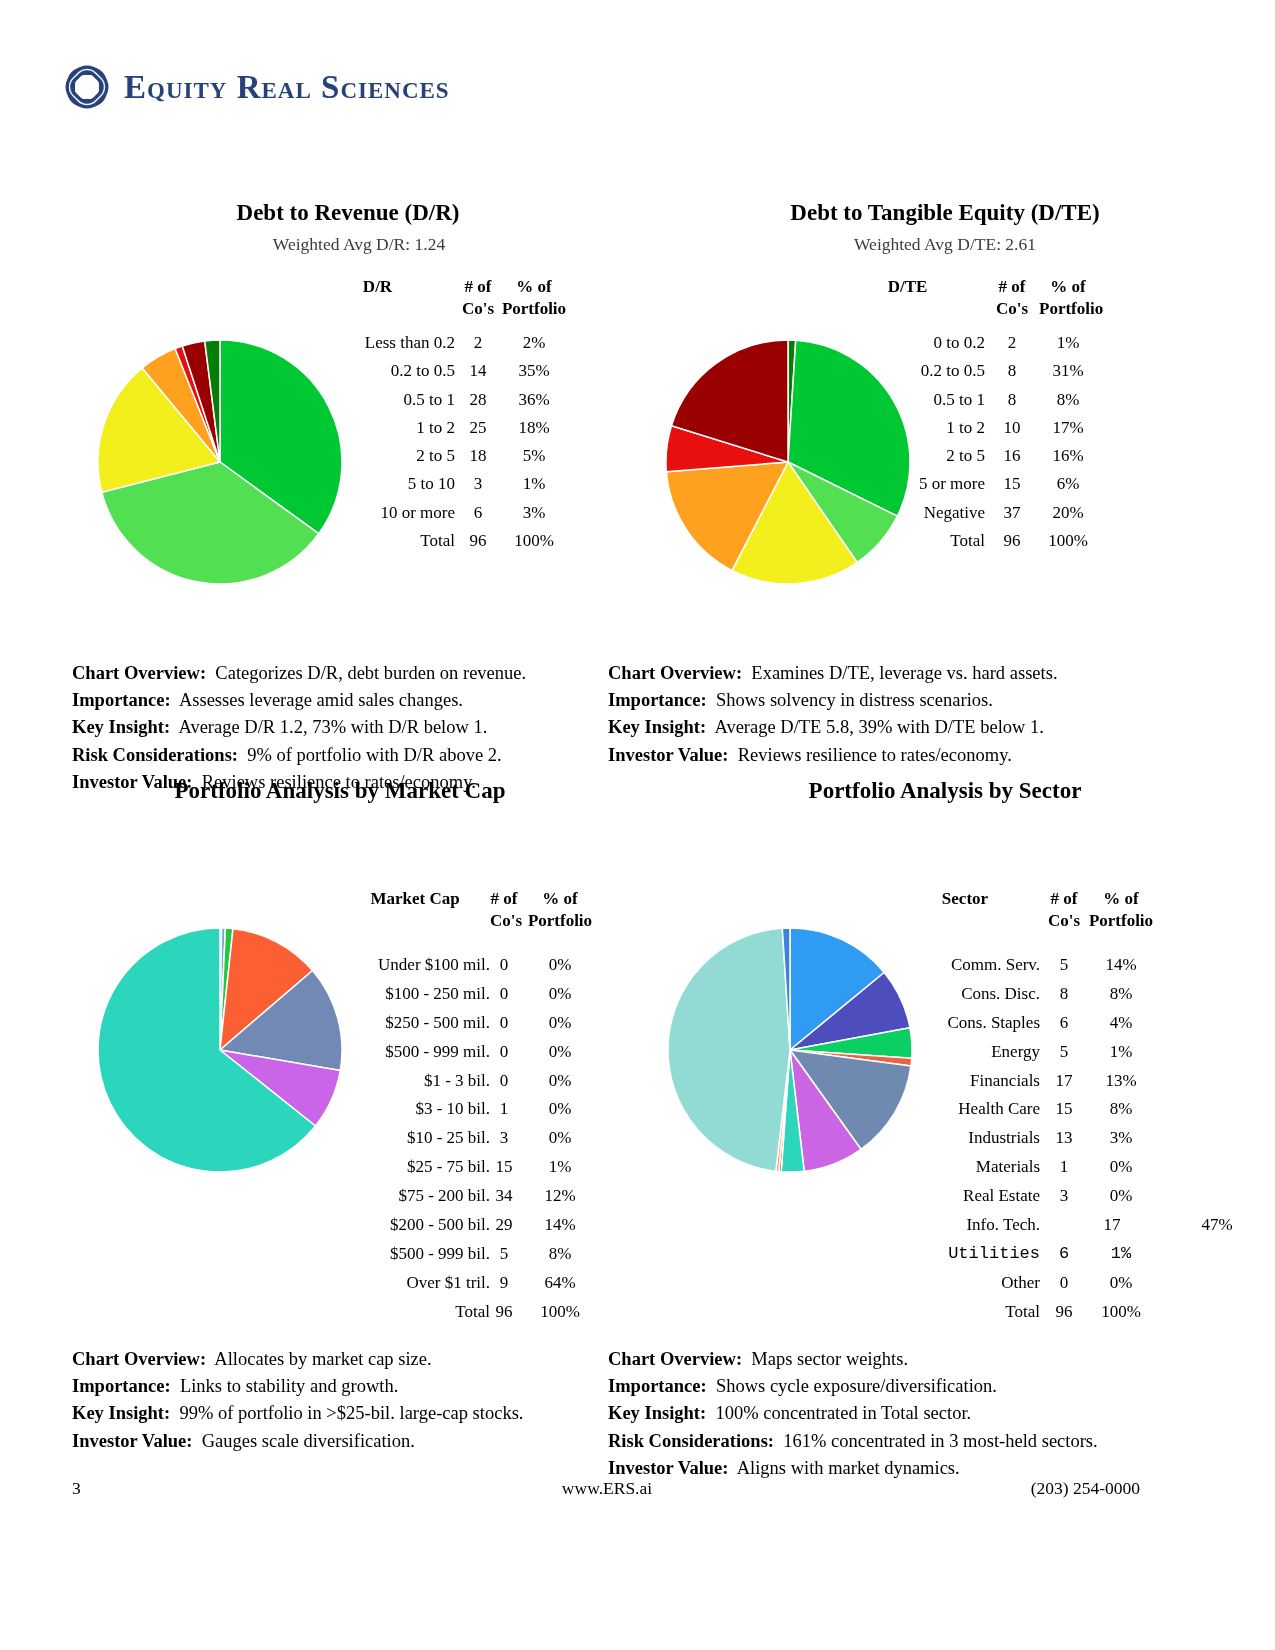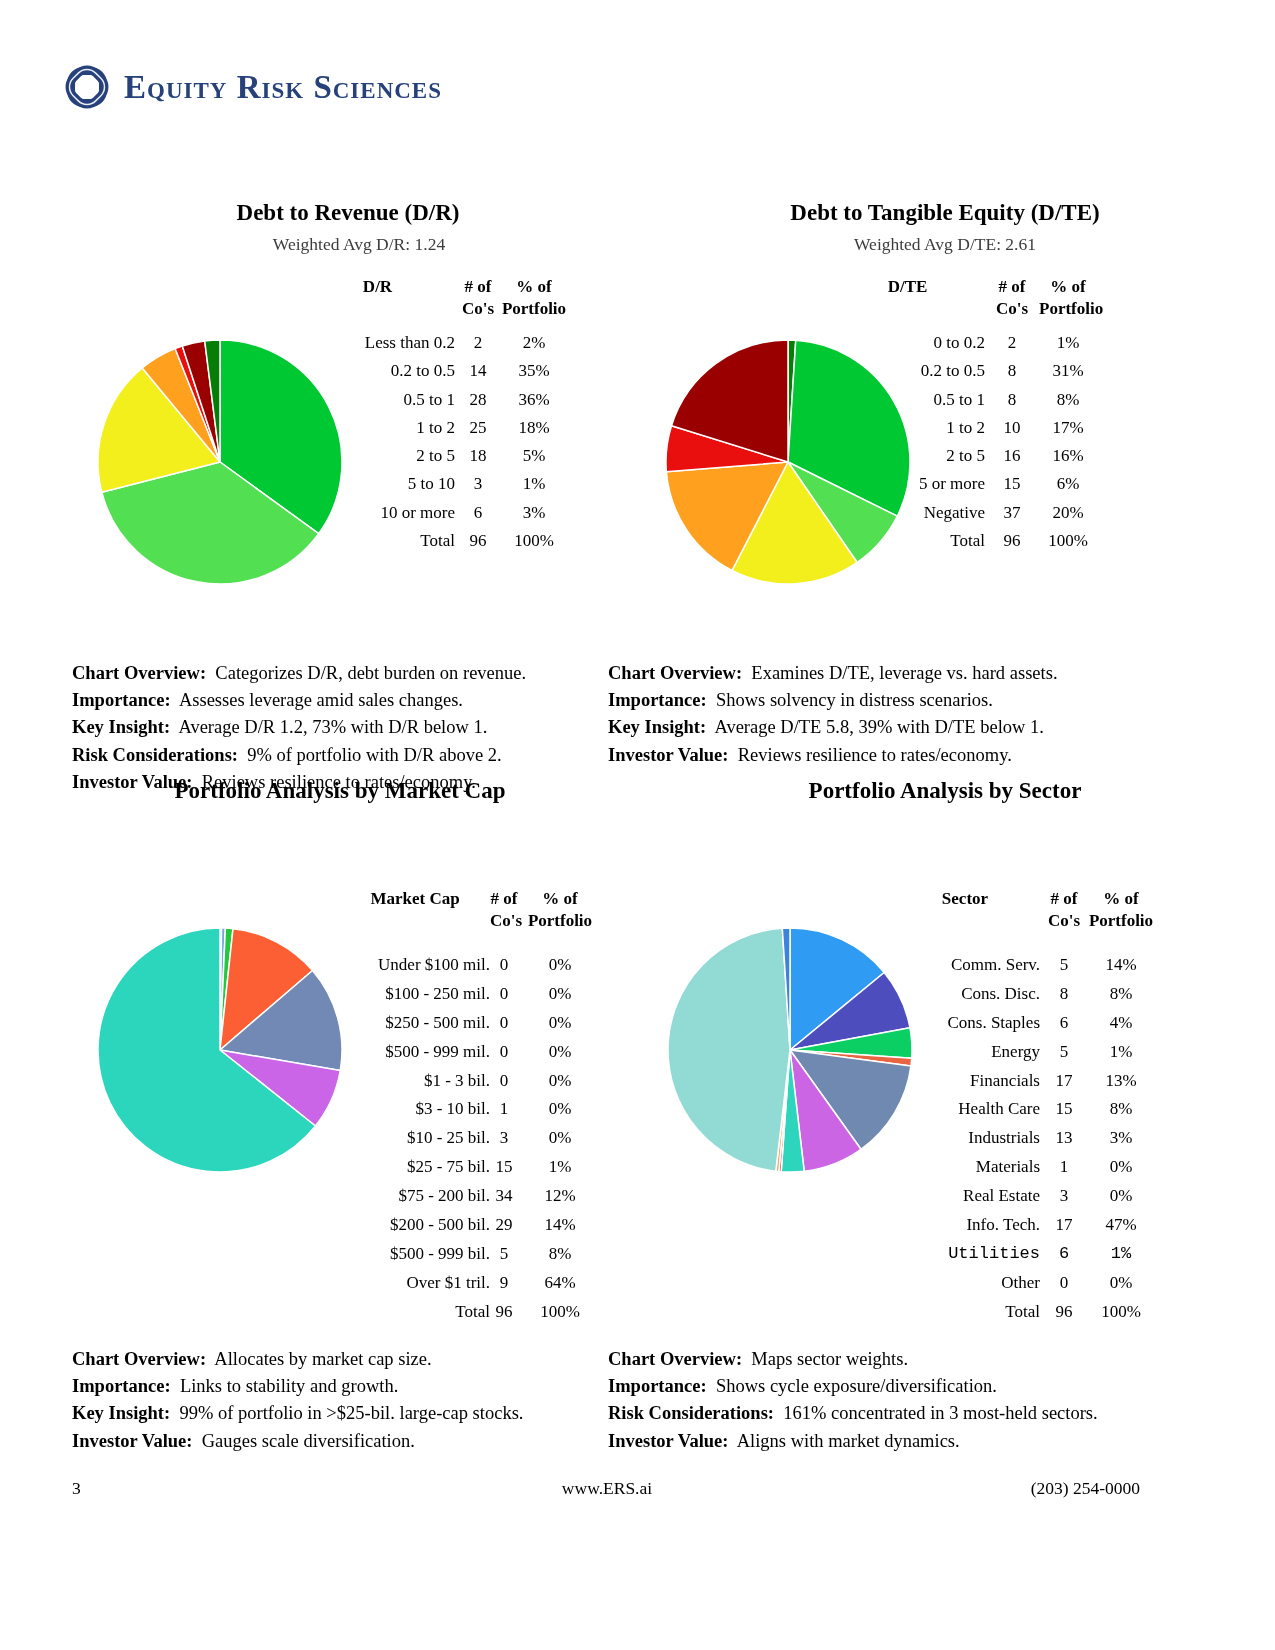--- a/index.html
+++ b/index.html
@@ -33,21 +33,21 @@
       <svg width="54" height="54" viewBox="0 0 44 44">
         <g fill="none" stroke="#27417b" stroke-width="6.5" stroke-linejoin="round">
           <rect x="9" y="9" width="26" height="26" rx="10"></rect>
           <rect x="9" y="9" width="26" height="26" rx="10" transform="rotate(45 22 22)"></rect>
         </g>
         <g fill="none" stroke="#ffffff" stroke-width="1.2" opacity="0.9">
           <rect x="9" y="9" width="26" height="26" rx="10" transform="rotate(45 22 22)"></rect>
         </g>
       </svg>
     </span>
-    <span class="logo-text">Equity Risk Sciences</span>
+    <span class="logo-text">Equity Real Sciences</span>
   </div>
 
   <div class="chart-title" style="left:348px;top:200px;">Debt to Revenue (D/R)</div>
   <div class="chart-subtitle" style="left:359px;top:234px;">Weighted Avg D/R: 1.24</div>
   <svg class="pie" style="left:90px;top:332px;" viewBox="0 0 260 260">
       <path d="M 130 130 L 130.00 8.00 A 122 122 0 0 1 228.70 201.71 Z" fill="#00c832" stroke="#ffffff" stroke-width="1.5" stroke-linejoin="round"></path>
       <path d="M 130 130 L 228.70 201.71 A 122 122 0 0 1 11.83 160.34 Z" fill="#52e052" stroke="#ffffff" stroke-width="1.5" stroke-linejoin="round"></path>
       <path d="M 130 130 L 11.83 160.34 A 122 122 0 0 1 52.23 36.00 Z" fill="#f2ef1d" stroke="#ffffff" stroke-width="1.5" stroke-linejoin="round"></path>
       <path d="M 130 130 L 52.23 36.00 A 122 122 0 0 1 85.09 16.57 Z" fill="#ffa01e" stroke="#ffffff" stroke-width="1.5" stroke-linejoin="round"></path>
       <path d="M 130 130 L 85.09 16.57 A 122 122 0 0 1 92.30 13.97 Z" fill="#e90f0f" stroke="#ffffff" stroke-width="1.5" stroke-linejoin="round"></path>
@@ -361,21 +361,21 @@
       <div class="trow" style="height: 28.9px;">
         <span class="tl" style="width: 150px;">Materials</span>
         <span class="tc" style="width: 48px;">1</span>
         <span class="tc" style="width: 66px;">0%</span>
       </div>
       <div class="trow" style="height: 28.9px;">
         <span class="tl" style="width: 150px;">Real Estate</span>
         <span class="tc" style="width: 48px;">3</span>
         <span class="tc" style="width: 66px;">0%</span>
       </div>
-      <div class="trow" style="height: 28.9px;">
+      <div class="trow" style="height: 28.9px; gap: 48px;">
         <span class="tl" style="width: 150px;">Info. Tech.</span>
         <span class="tc" style="width: 48px;">17</span>
         <span class="tc" style="width: 66px;">47%</span>
       </div>
       <div class="trow" style="height: 28.9px; font-family: Liberation Mono, monospace;">
         <span class="tl" style="width: 150px;">Utilities</span>
         <span class="tc" style="width: 48px;">6</span>
         <span class="tc" style="width: 66px;">1%</span>
       </div>
       <div class="trow" style="height: 28.9px;">
@@ -385,20 +385,21 @@
       </div>
       <div class="trow" style="height: 28.9px;">
         <span class="tl" style="width: 150px;">Total</span>
         <span class="tc" style="width: 48px;">96</span>
         <span class="tc" style="width: 66px;">100%</span>
       </div>
     </div>
   <div class="desc" style="left:608px;top:1346px;width:600px;">
       <div class="dline"><b>Chart Overview:</b>&nbsp; Maps sector weights.</div>
       <div class="dline"><b>Importance:</b>&nbsp; Shows cycle exposure/diversification.</div>
+      <div class="dline"><b>Key Insight:</b>&nbsp; 100% concentrated in Total sector.</div>
       <div class="dline"><b>Risk Considerations:</b>&nbsp; 161% concentrated in 3 most-held sectors.</div>
       <div class="dline"><b>Investor Value:</b>&nbsp; Aligns with market dynamics.</div>
     </div>
 
   <div class="footer-item" style="left:72px;top:1478px;">3</div>
   <div class="footer-item" style="left:607px;top:1478px;transform:translateX(-50%);">www.ERS.ai</div>
   <div class="footer-item" style="left:1140px;top:1478px;transform:translateX(-100%);">(203) 254-0000</div>
 
 </div>
 

